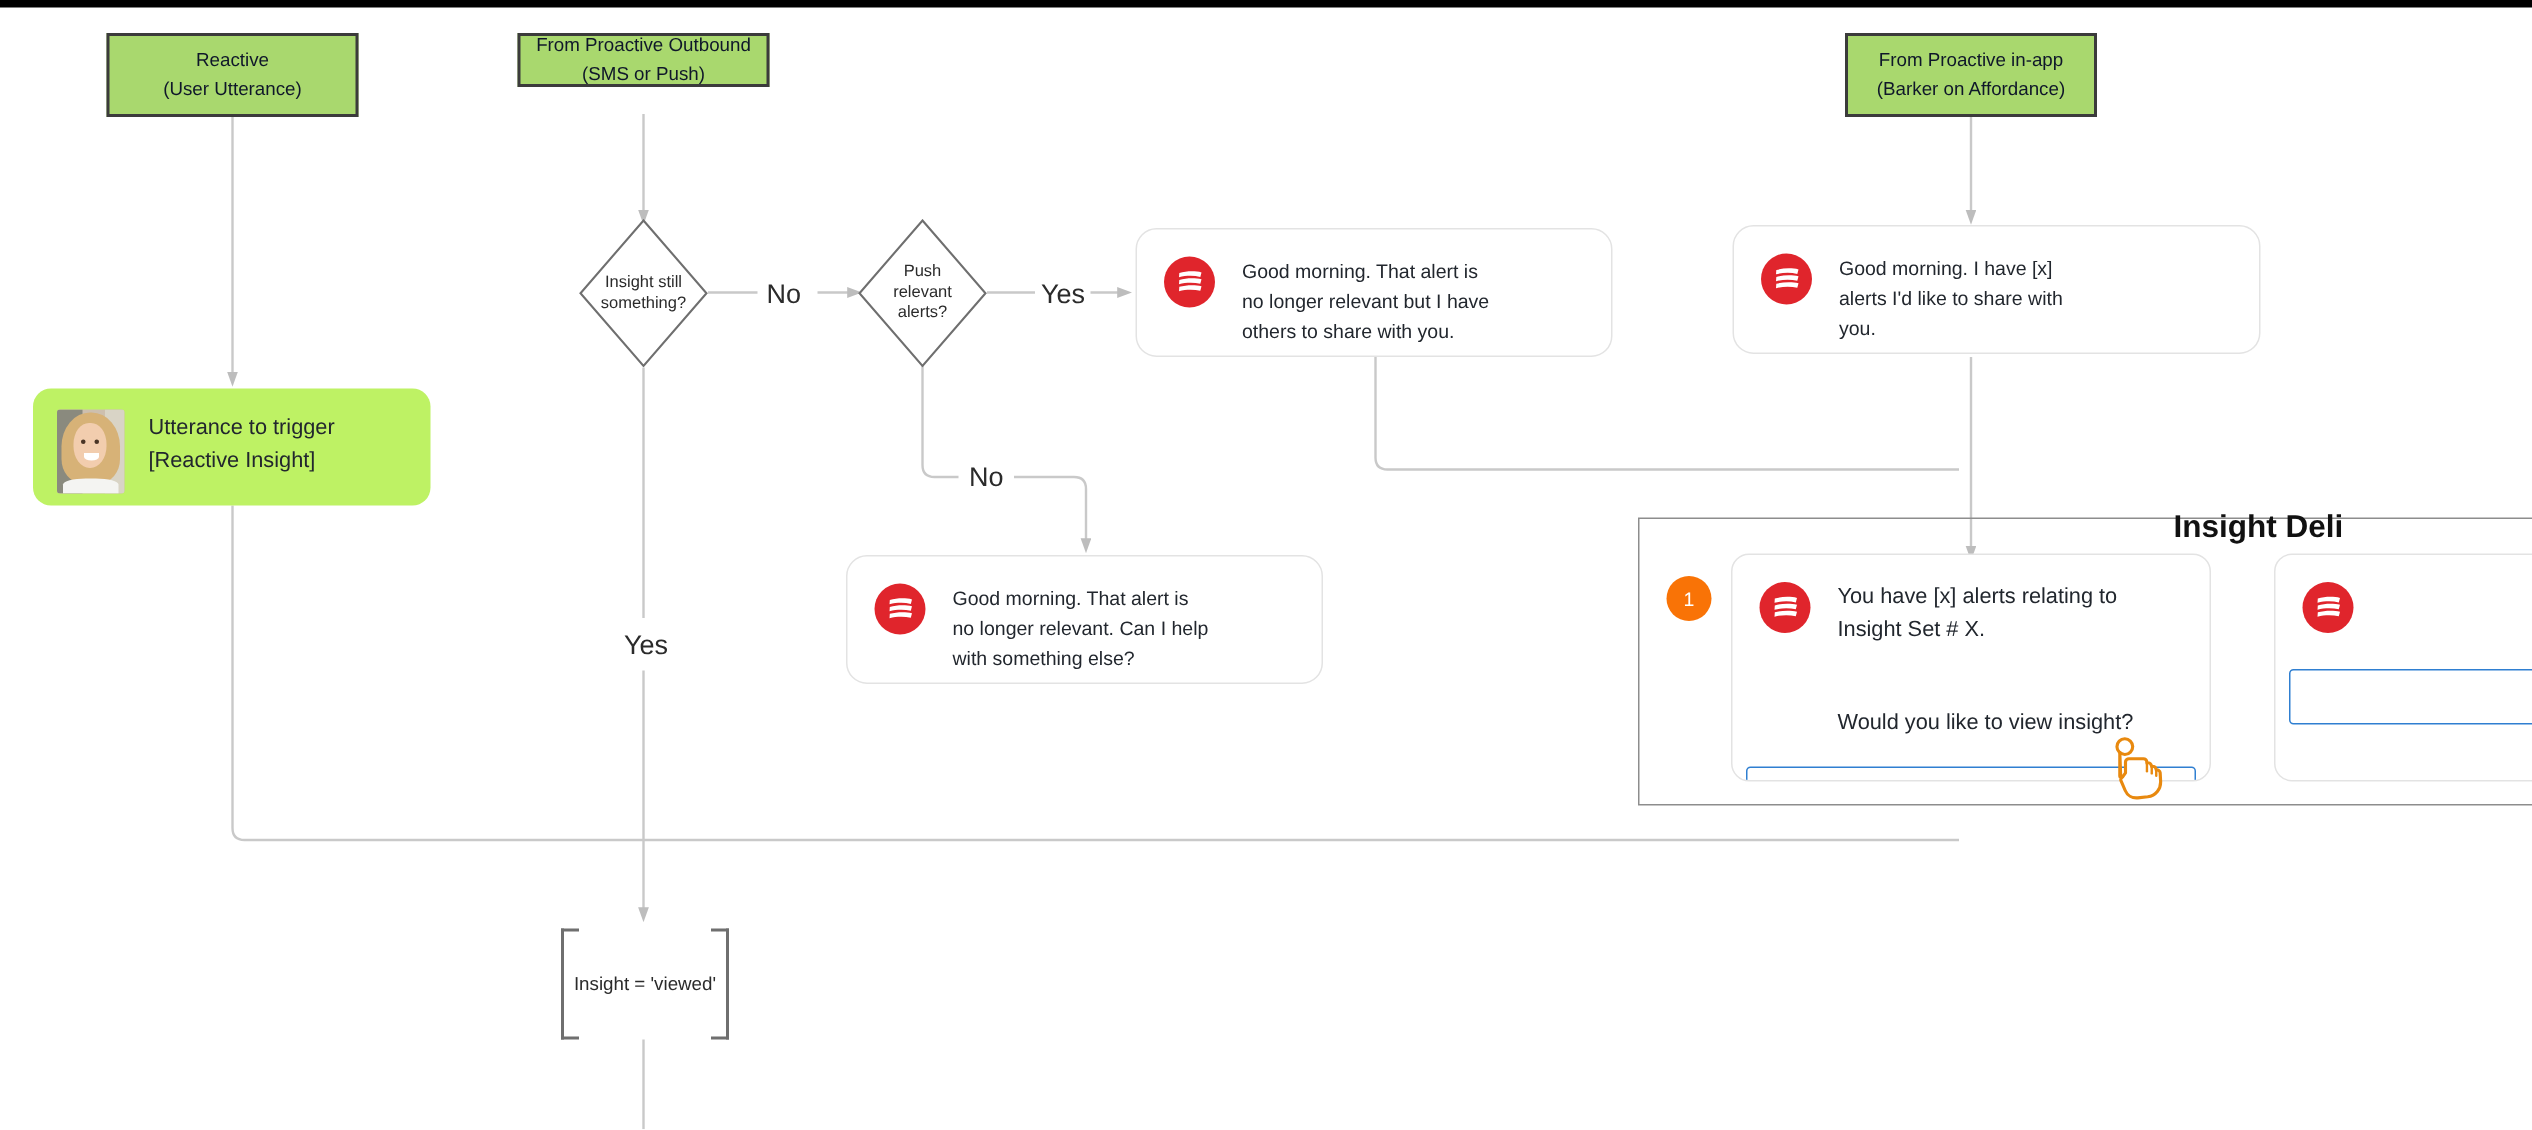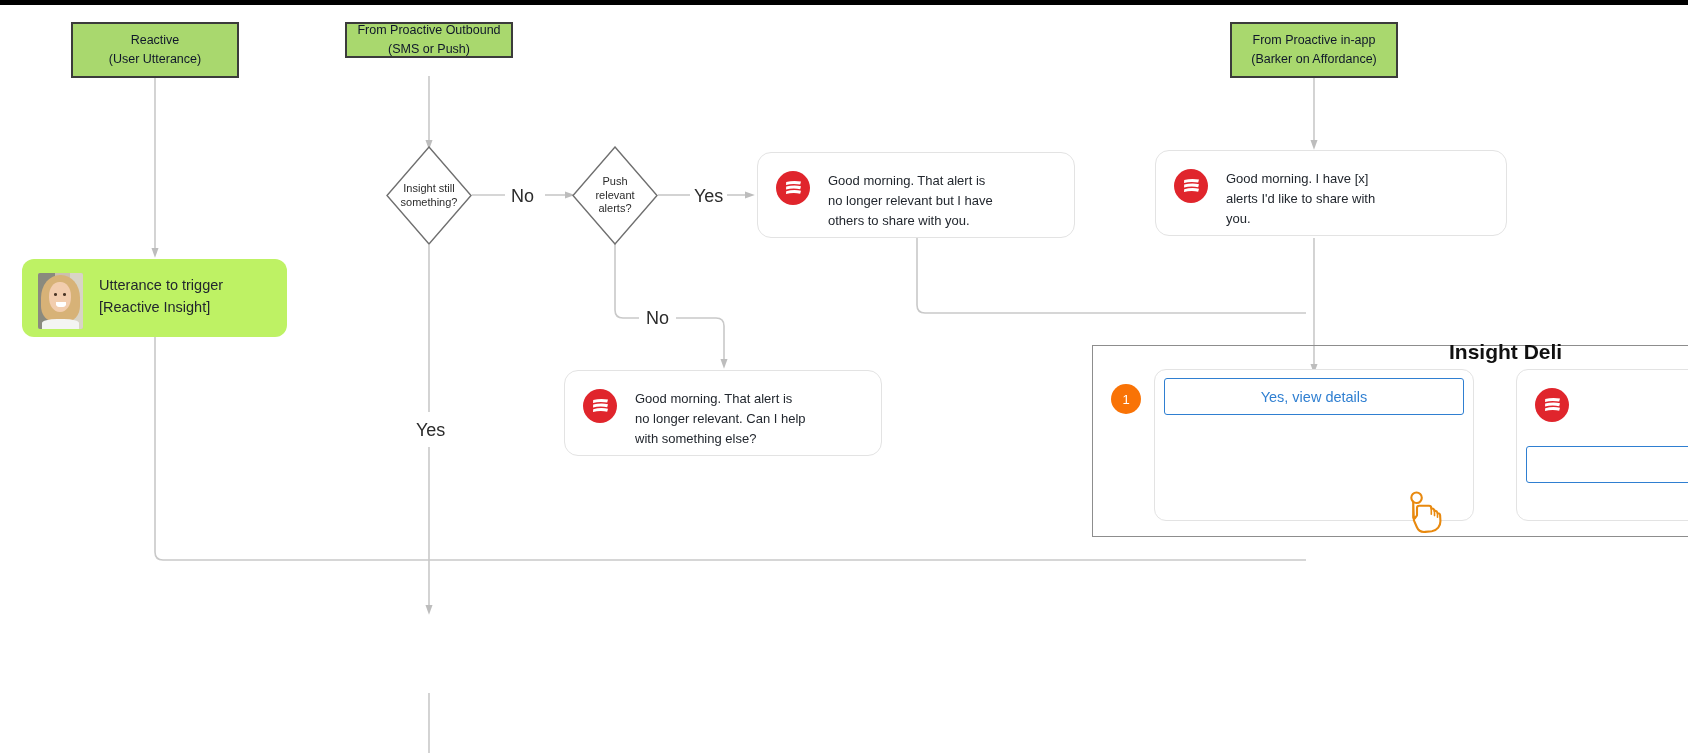--- a/index.html
+++ b/index.html
@@ -386,20 +386,34 @@
 you.</div>
   </div>
 
   <div class="group-title" style="left:1449px; top:316px;margin-top:24px;">Insight Deli</div>
 
   <div class="group-box" style="left:1092px; top:345px; width:700px; height:192px;"></div>
 
   <div class="badge-num" style="left:1111px; top:384px;">1</div>
 
   <div class="insight-card" style="left:1154px; top:369px; width:320px; height:152px;">
+    <div class="card-body">
+      <div class="bot-avatar">
+        <svg width="19" height="17" viewBox="0 0 19 17">
+          <path d="M2.2,2.0 C7,0.6 13,0.6 17,1.6 L16.2,4.6 C12,3.6 6.6,3.6 2.0,4.9 Z" fill="#ffffff"></path>
+          <path d="M2.2,6.6 C7,5.2 13,5.2 17,6.2 L16.2,9.2 C12,8.2 6.6,8.2 2.0,9.5 Z" fill="#ffffff"></path>
+          <path d="M2.2,11.2 C7,9.8 13,9.8 17,10.8 L16.2,13.8 C12,12.8 6.6,12.8 2.0,14.1 Z" fill="#ffffff"></path>
+        </svg>
+      </div>
+      <div class="card-lines">
+        <div class="card-line-1">You have [x] alerts relating to
+Insight Set # X.</div>
+        <div class="card-line-2">Would you like to view insight?</div>
+      </div>
+    </div>
     <div class="card-cta">Yes, view details</div>
   </div>
 
   <div class="insight-card" style="left:1516px; top:369px; width:320px; height:152px;">
     <div class="card-body">
       <div class="bot-avatar">
         <svg width="19" height="17" viewBox="0 0 19 17">
           <path d="M2.2,2.0 C7,0.6 13,0.6 17,1.6 L16.2,4.6 C12,3.6 6.6,3.6 2.0,4.9 Z" fill="#ffffff"></path>
           <path d="M2.2,6.6 C7,5.2 13,5.2 17,6.2 L16.2,9.2 C12,8.2 6.6,8.2 2.0,9.5 Z" fill="#ffffff"></path>
           <path d="M2.2,11.2 C7,9.8 13,9.8 17,10.8 L16.2,13.8 C12,12.8 6.6,12.8 2.0,14.1 Z" fill="#ffffff"></path>
@@ -438,14 +452,19 @@
                  Z"></path>
       </g>
       <g fill="none" stroke="#e8890f" stroke-width="1.6" stroke-linecap="round">
         <path d="M27.3,25.4 L27.3,30.2"></path>
         <path d="M30.5,27.6 L30.5,31.6"></path>
         <path d="M33.5,30.0 L33.5,33.2"></path>
       </g>
     </svg>
   </div>
 
+  <div class="bracket-node" style="left:374px; top:619px; width:112px; height:74px;">
+    <div class="bk bk-l"></div>
+    <div class="bk bk-r"></div>
+    <div class="bracket-label">Insight = 'viewed'</div>
+  </div>
 
 </div>
 
 </body></html>

